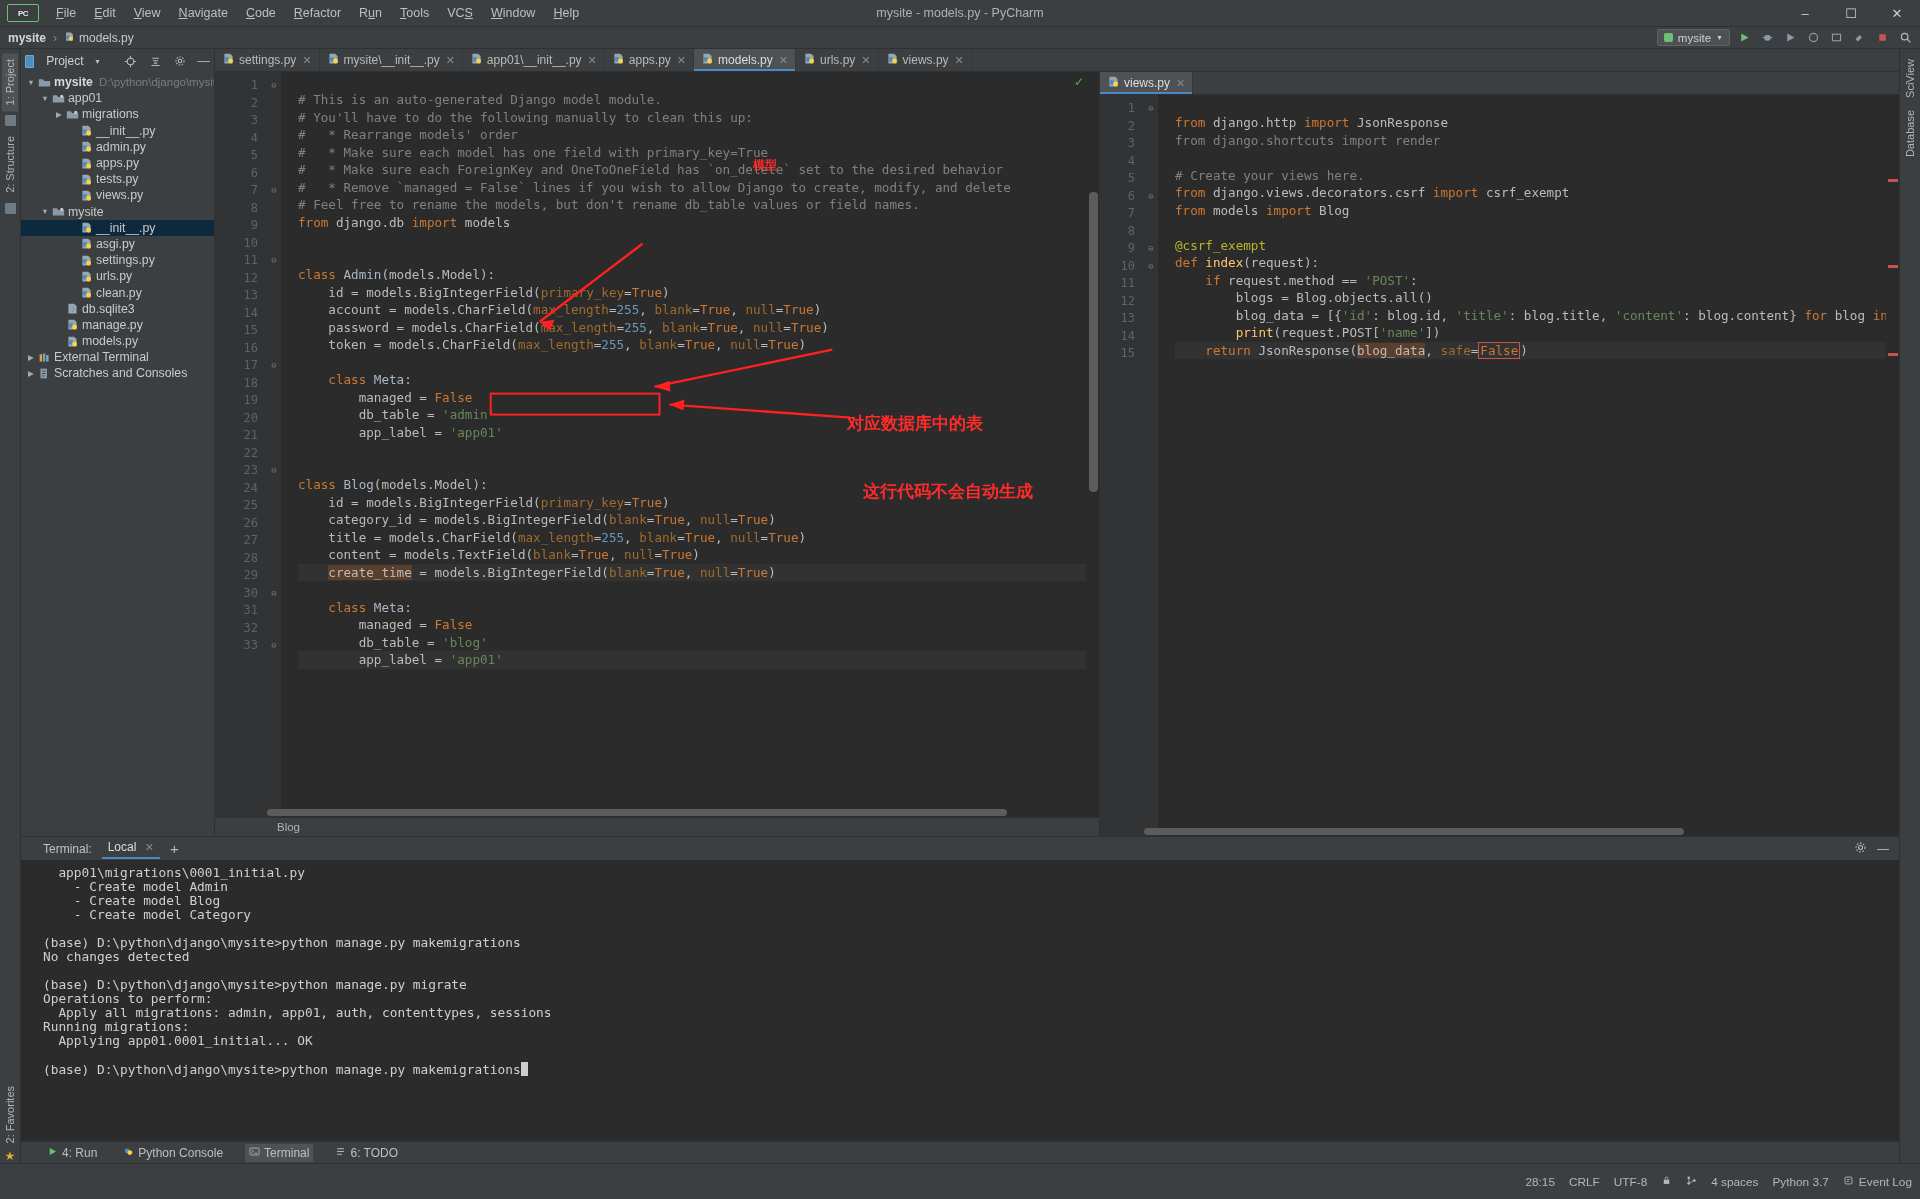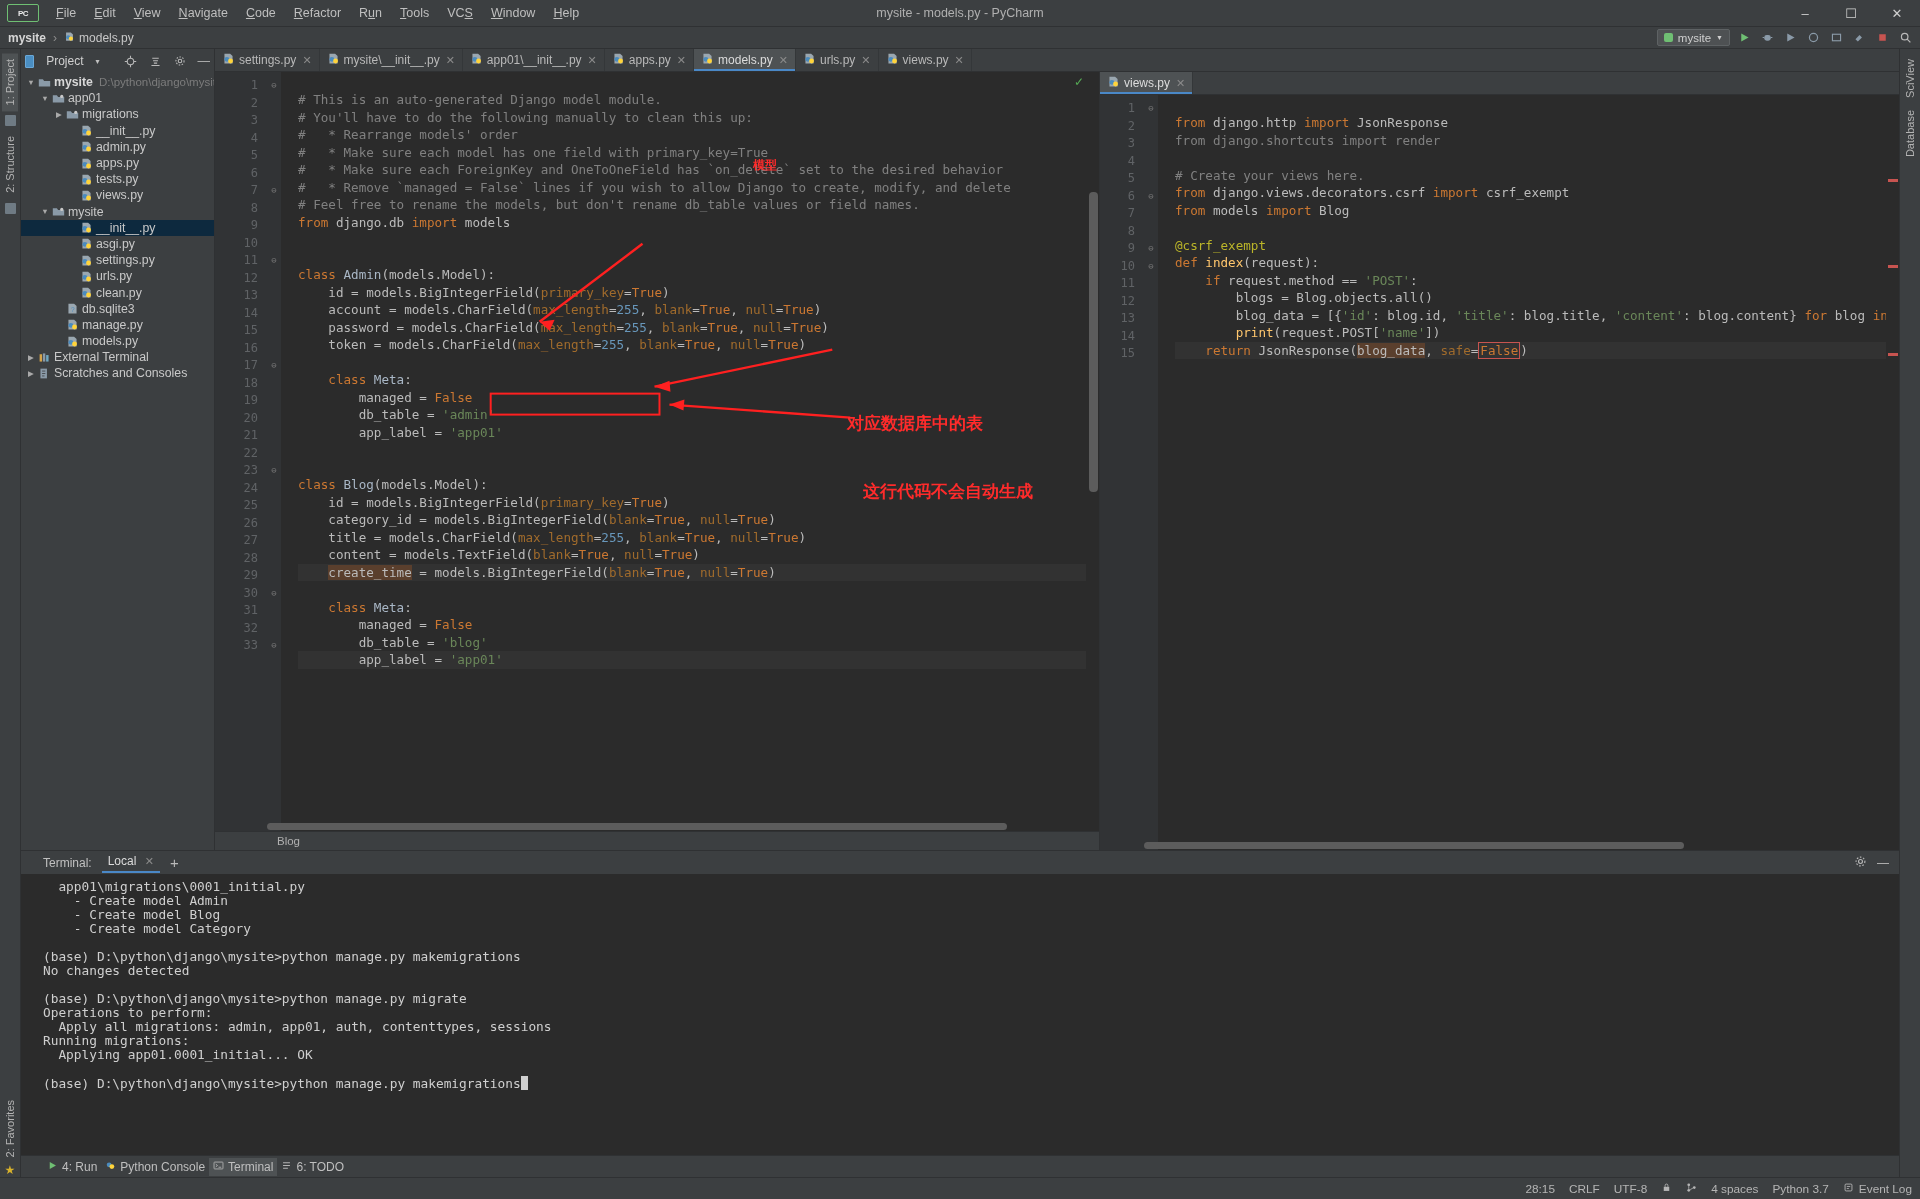--- a/index.html
+++ b/index.html
@@ -152,27 +152,27 @@
   .termhead .right{ margin-left:auto; display:flex; gap:10px; padding-right:10px;
                     color:#b9b9b9; align-items:center;}
   .termbody{ flex:1; background:#2b2b2b; font-family:"DejaVu Sans Mono", monospace;
              font-size:12.8px; line-height:14px; color:#cfcfcf; padding:6px 0 0 22px;
              white-space:pre; overflow:hidden; position:relative;}
   .cursorblk{ display:inline-block; width:7px; height:14px; background:#cfcfcf;
               vertical-align:-2px;}
 
   
   .bottombar{ height:22px; background:#3c3f41; display:flex; align-items:center;
-              padding-left:22px; font-size:12px; color:#bfbfbf;
+              gap:18px; padding-left:22px; font-size:12px; color:#bfbfbf;
               border-top:1px solid #2f3133;}
   .bottombar .bt{ display:flex; align-items:center; gap:4px; padding:2px 4px;}
   .bottombar .bt.active{ background:#4e5254; }
 
   
-  .statusbar{ height:22px; background:#3c3f41; display:flex; align-items:center;
+  .statusbar{ height:36px; background:#3c3f41; display:flex; align-items:center;
               font-size:11.8px; color:#b5b5b5; border-top:1px solid #2f3133;
               padding:0 8px; gap:14px;}
   .statusbar .sright{ margin-left:auto; display:flex; align-items:center; gap:14px;}
   .ev-log{ display:flex; align-items:center; gap:5px;}
 
   .star{ color:#d8b22c; font-size:12px; }
 </style>
 </head>
 <body>
 

